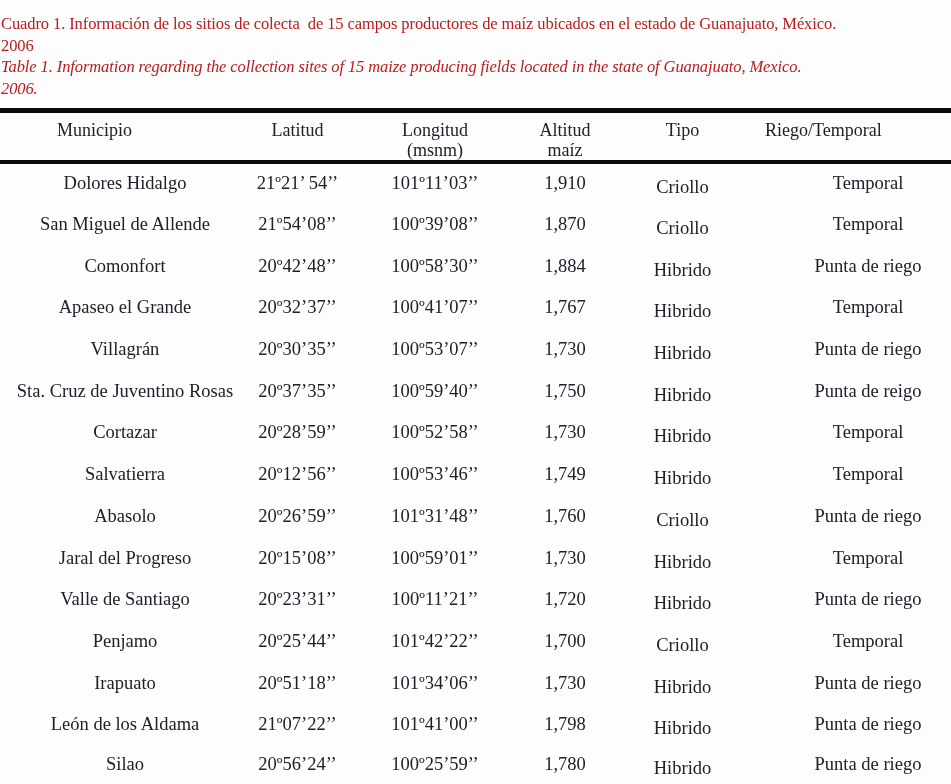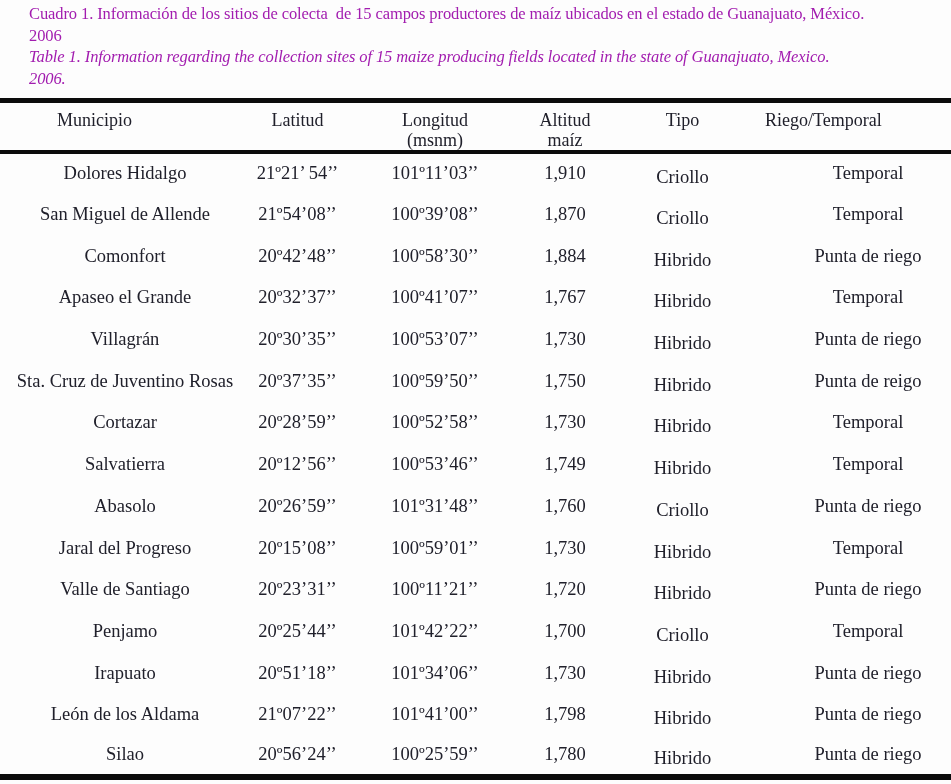--- a/index.html
+++ b/index.html
@@ -5,21 +5,21 @@
   * { margin: 0; padding: 0; box-sizing: border-box; }
   html, body {
     width: 951px; height: 784px;
     background: #fdfdfd;
     overflow: hidden;
     font-family: "Liberation Serif", "DejaVu Serif", serif;
   }
   .page { width: 951px; height: 784px; position: relative; }
 
   
-  .captions { padding: 3px 0 0 1px; color: #a21caf; margin-left: 28px; }
+  .captions { padding: 13px 0 0 1px; color: #b91c1c; }
   .cap-line {
     font-size: 16.5px;
     line-height: 21.5px;
     white-space: pre;
     letter-spacing: -0.1px;
   }
   .cap-en { font-style: italic; }
 
   
   table.maize {
@@ -151,21 +151,21 @@
           <td class="cell-municipio">Villagrán</td>
           <td class="cell-latitud">20º30’35’’</td>
           <td class="cell-longitud">100º53’07’’</td>
           <td class="cell-altitud">1,730</td>
           <td class="cell-tipo">Hibrido</td>
           <td class="cell-riego">Punta de riego</td>
         </tr>
         <tr>
           <td class="cell-municipio">Sta. Cruz de Juventino Rosas</td>
           <td class="cell-latitud">20º37’35’’</td>
-          <td class="cell-longitud">100º59’50’’</td>
+          <td class="cell-longitud">100º59’40’’</td>
           <td class="cell-altitud">1,750</td>
           <td class="cell-tipo">Hibrido</td>
           <td class="cell-riego">Punta de reigo</td>
         </tr>
         <tr>
           <td class="cell-municipio">Cortazar</td>
           <td class="cell-latitud">20º28’59’’</td>
           <td class="cell-longitud">100º52’58’’</td>
           <td class="cell-altitud">1,730</td>
           <td class="cell-tipo">Hibrido</td>

